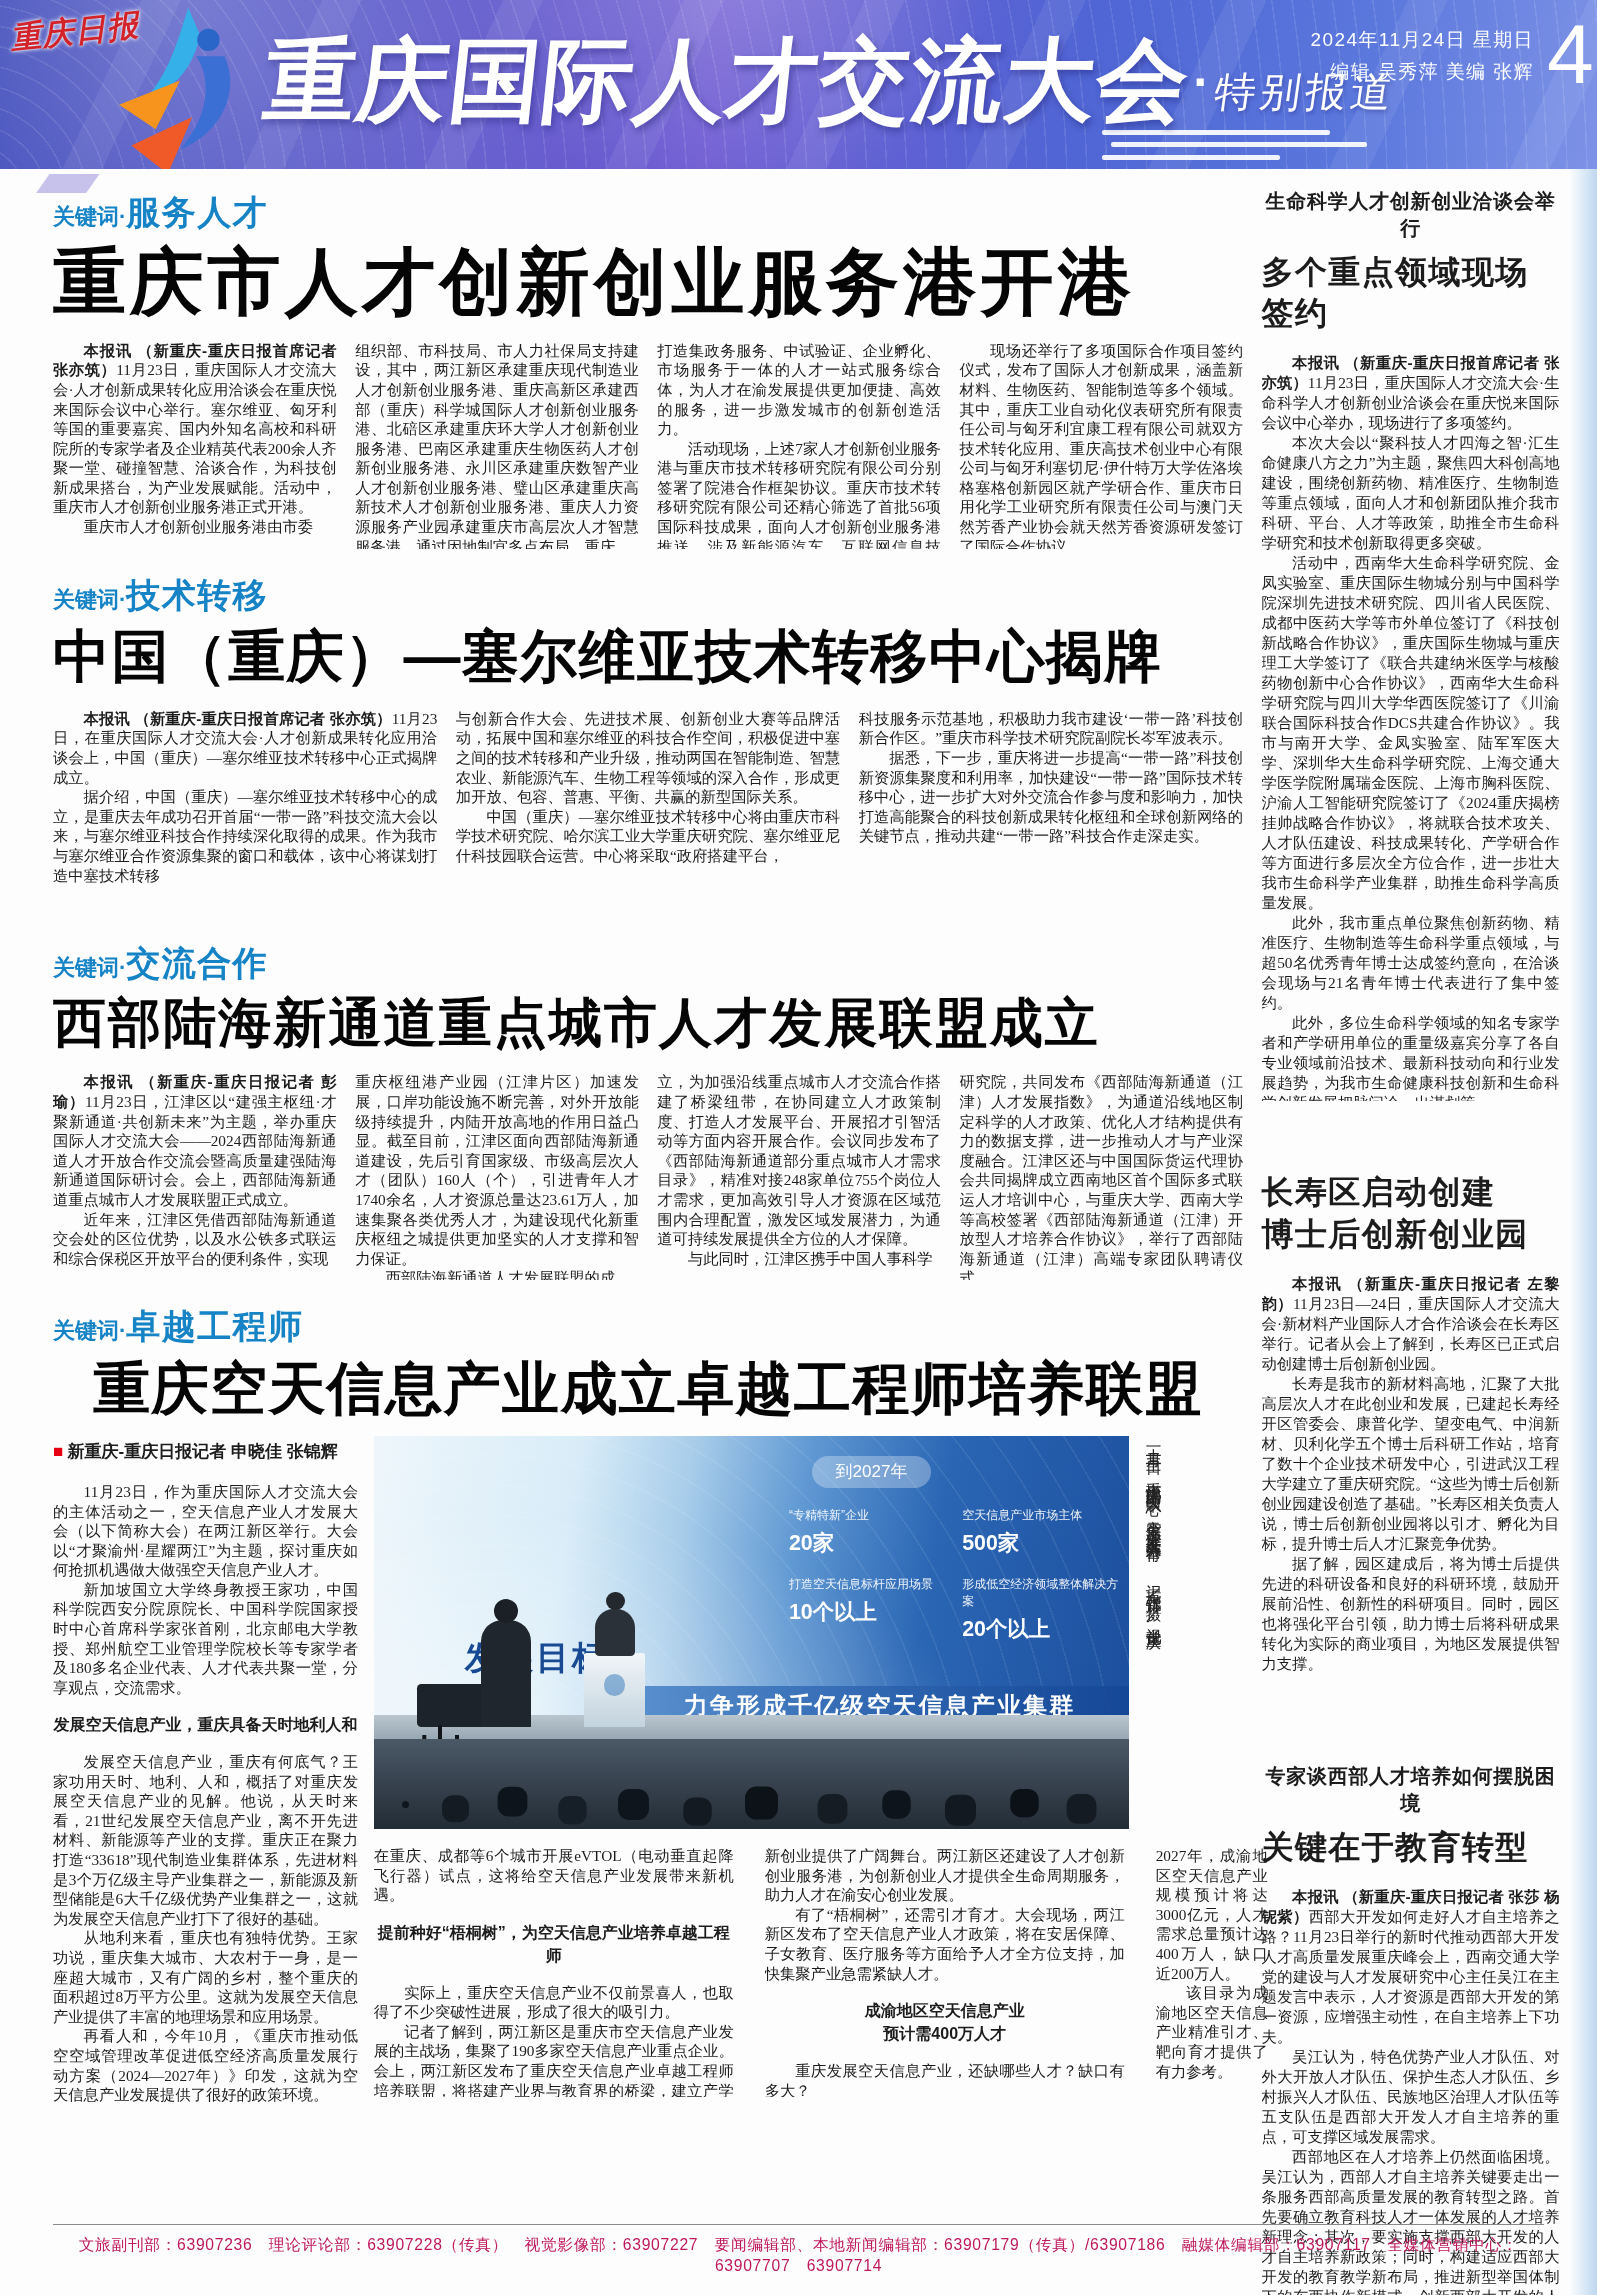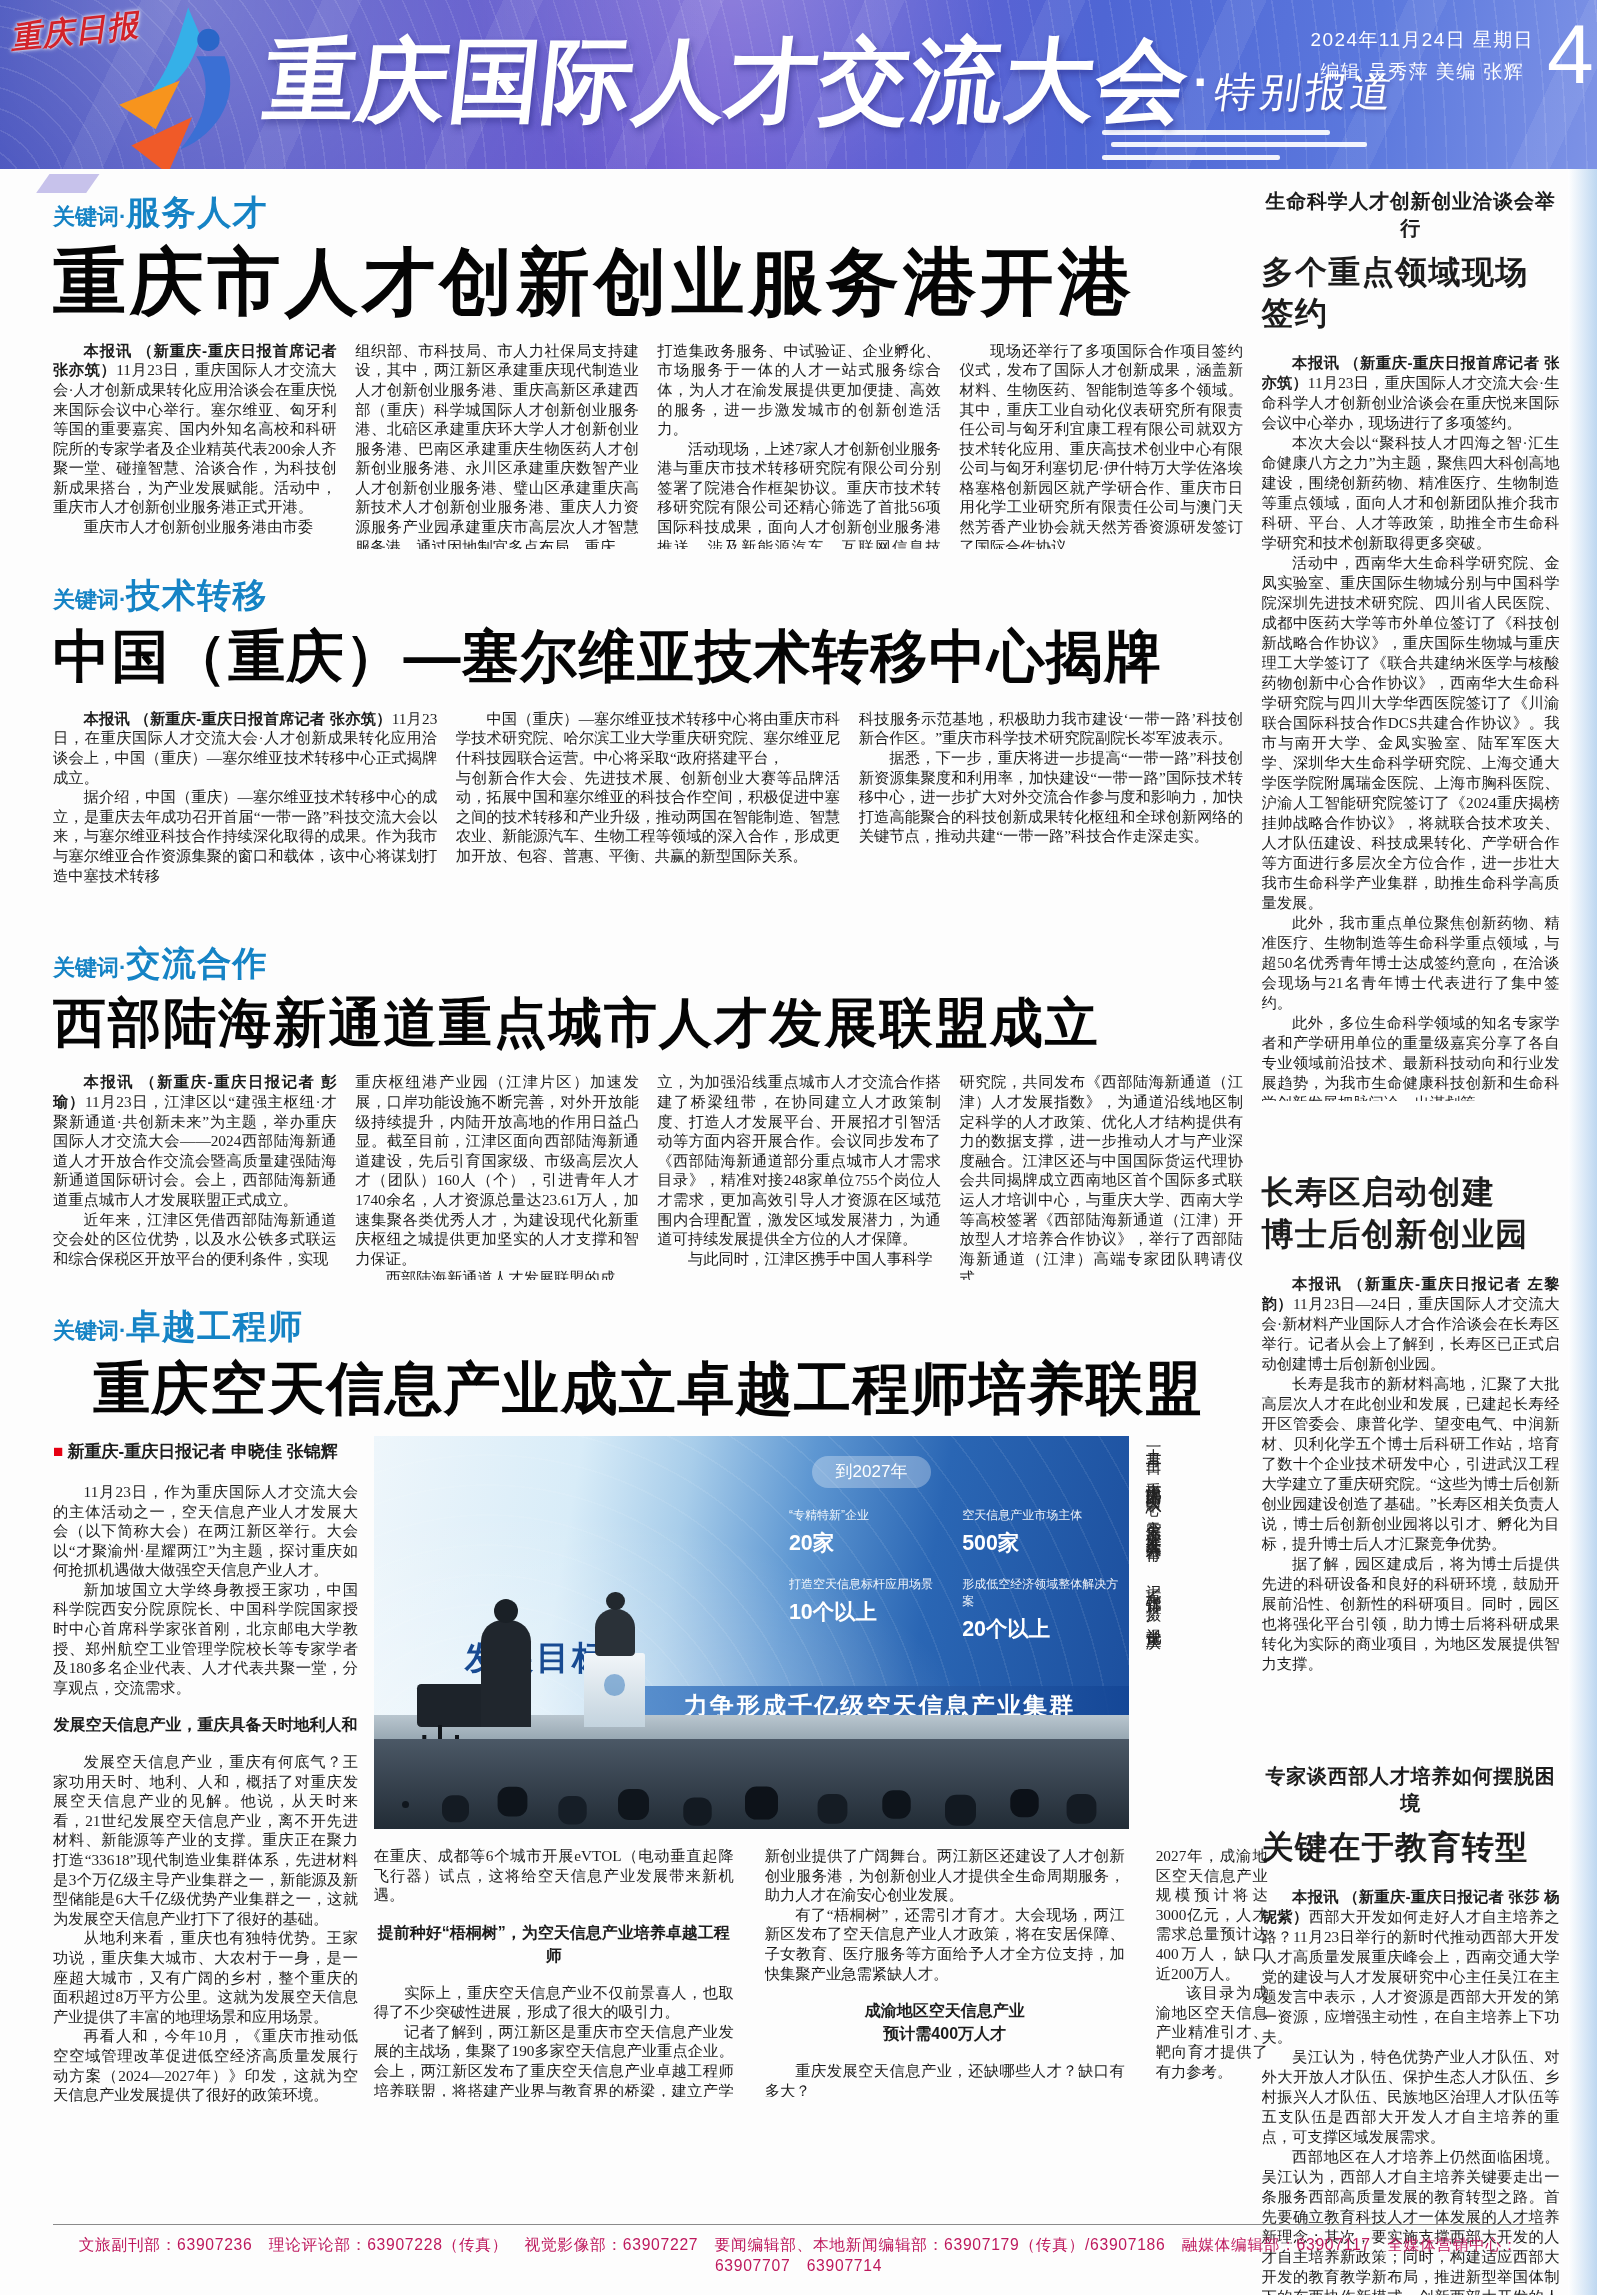--- a/index.html
+++ b/index.html
@@ -24,21 +24,21 @@
     font-family:"Liberation Sans","DejaVu Sans",sans-serif;}
   .title-main{font-size:91px;font-weight:900;color:#fff;display:inline-block;
     transform:skewX(-6deg);text-shadow:2.8px 4.3px 7.1px rgba(30,30,120,.45);letter-spacing:1.4px;}
   .title-dot{font-size:50px;color:#fff;font-weight:900;vertical-align:13px;margin:0 4.3px;}
   .title-sub{font-size:41px;color:#fff;font-weight:500;display:inline-block;transform:skewX(-8deg) translateY(-5.7px);
     text-shadow:1.4px 2.1px 4.3px rgba(30,30,120,.45);letter-spacing:4.3px;}
   .title-lines span{position:absolute;height:5px;background:rgba(255,255,255,.92);border-radius:2.1px;}
   .title-lines .l1{left:1102px;top:130px;width:228px;}
   .title-lines .l2{left:1111px;top:142px;width:256px;}
   .title-lines .l3{left:1102px;top:155px;width:178px;}
-  .banner-right{position:absolute;right:64px;top:27px;z-index:3;text-align:center;color:#fff;
+  .banner-right{position:absolute;right:64px;top:27px;z-index:3;text-align:right;color:#fff;
     font-family:"Liberation Sans","DejaVu Sans",sans-serif;}
   .date-line{font-size:19px;letter-spacing:1.4px;margin-bottom:5.7px;}
   .editors-line{font-size:19px;letter-spacing:1.4px;}
   .page-num{position:absolute;right:4.3px;top:5.7px;z-index:3;color:#fff;font-size:84px;font-weight:300;
     font-family:"Liberation Sans","DejaVu Sans",sans-serif;}
   
   .content{display:flex;padding:18.5px 0 0 53px;}
   .main-col{width:1190px;flex:none;}
   .sidebar{width:298px;flex:none;margin-left:18.5px;padding-right:15.7px;border-right:5px solid #5c7ac2;}
   .edge-fade{position:absolute;top:169px;right:0;width:30px;height:2126px;
@@ -195,22 +195,22 @@
         <div class="kicker">
           <span class="pre">关键词·</span><span class="word">技术转移</span>
         </div>
         <h1 class="headline h-a2">中国（重庆）—塞尔维亚技术转移中心揭牌</h1>
         <div class="cols body-a2">
           <div class="col">
               <p class="para"><b>本报讯 （新重庆-重庆日报首席记者 张亦筑）</b>11月23日，在重庆国际人才交流大会·人才创新成果转化应用洽谈会上，中国（重庆）—塞尔维亚技术转移中心正式揭牌成立。</p>
               <p class="para">据介绍，中国（重庆）—塞尔维亚技术转移中心的成立，是重庆去年成功召开首届“一带一路”科技交流大会以来，与塞尔维亚科技合作持续深化取得的成果。作为我市与塞尔维亚合作资源集聚的窗口和载体，该中心将谋划打造中塞技术转移</p>
             </div>
           <div class="col">
+              <p class="para cont">与创新合作大会、先进技术展、创新创业大赛等品牌活动，拓展中国和塞尔维亚的科技合作空间，积极促进中塞之间的技术转移和产业升级，推动两国在智能制造、智慧农业、新能源汽车、生物工程等领域的深入合作，形成更加开放、包容、普惠、平衡、共赢的新型国际关系。</p>
               <p class="para">中国（重庆）—塞尔维亚技术转移中心将由重庆市科学技术研究院、哈尔滨工业大学重庆研究院、塞尔维亚尼什科技园联合运营。中心将采取“政府搭建平台，</p>
-              <p class="para cont">与创新合作大会、先进技术展、创新创业大赛等品牌活动，拓展中国和塞尔维亚的科技合作空间，积极促进中塞之间的技术转移和产业升级，推动两国在智能制造、智慧农业、新能源汽车、生物工程等领域的深入合作，形成更加开放、包容、普惠、平衡、共赢的新型国际关系。</p>
             </div>
           <div class="col">
               <p class="para cont">科技服务示范基地，积极助力我市建设‘一带一路’科技创新合作区。”重庆市科学技术研究院副院长岑军波表示。</p>
               <p class="para">据悉，下一步，重庆将进一步提高“一带一路”科技创新资源集聚度和利用率，加快建设“一带一路”国际技术转移中心，进一步扩大对外交流合作参与度和影响力，加快打造高能聚合的科技创新成果转化枢纽和全球创新网络的关键节点，推动共建“一带一路”科技合作走深走实。</p>
             </div>
         </div>
       </article>
 
       <article class="art">
         <div class="kicker">

